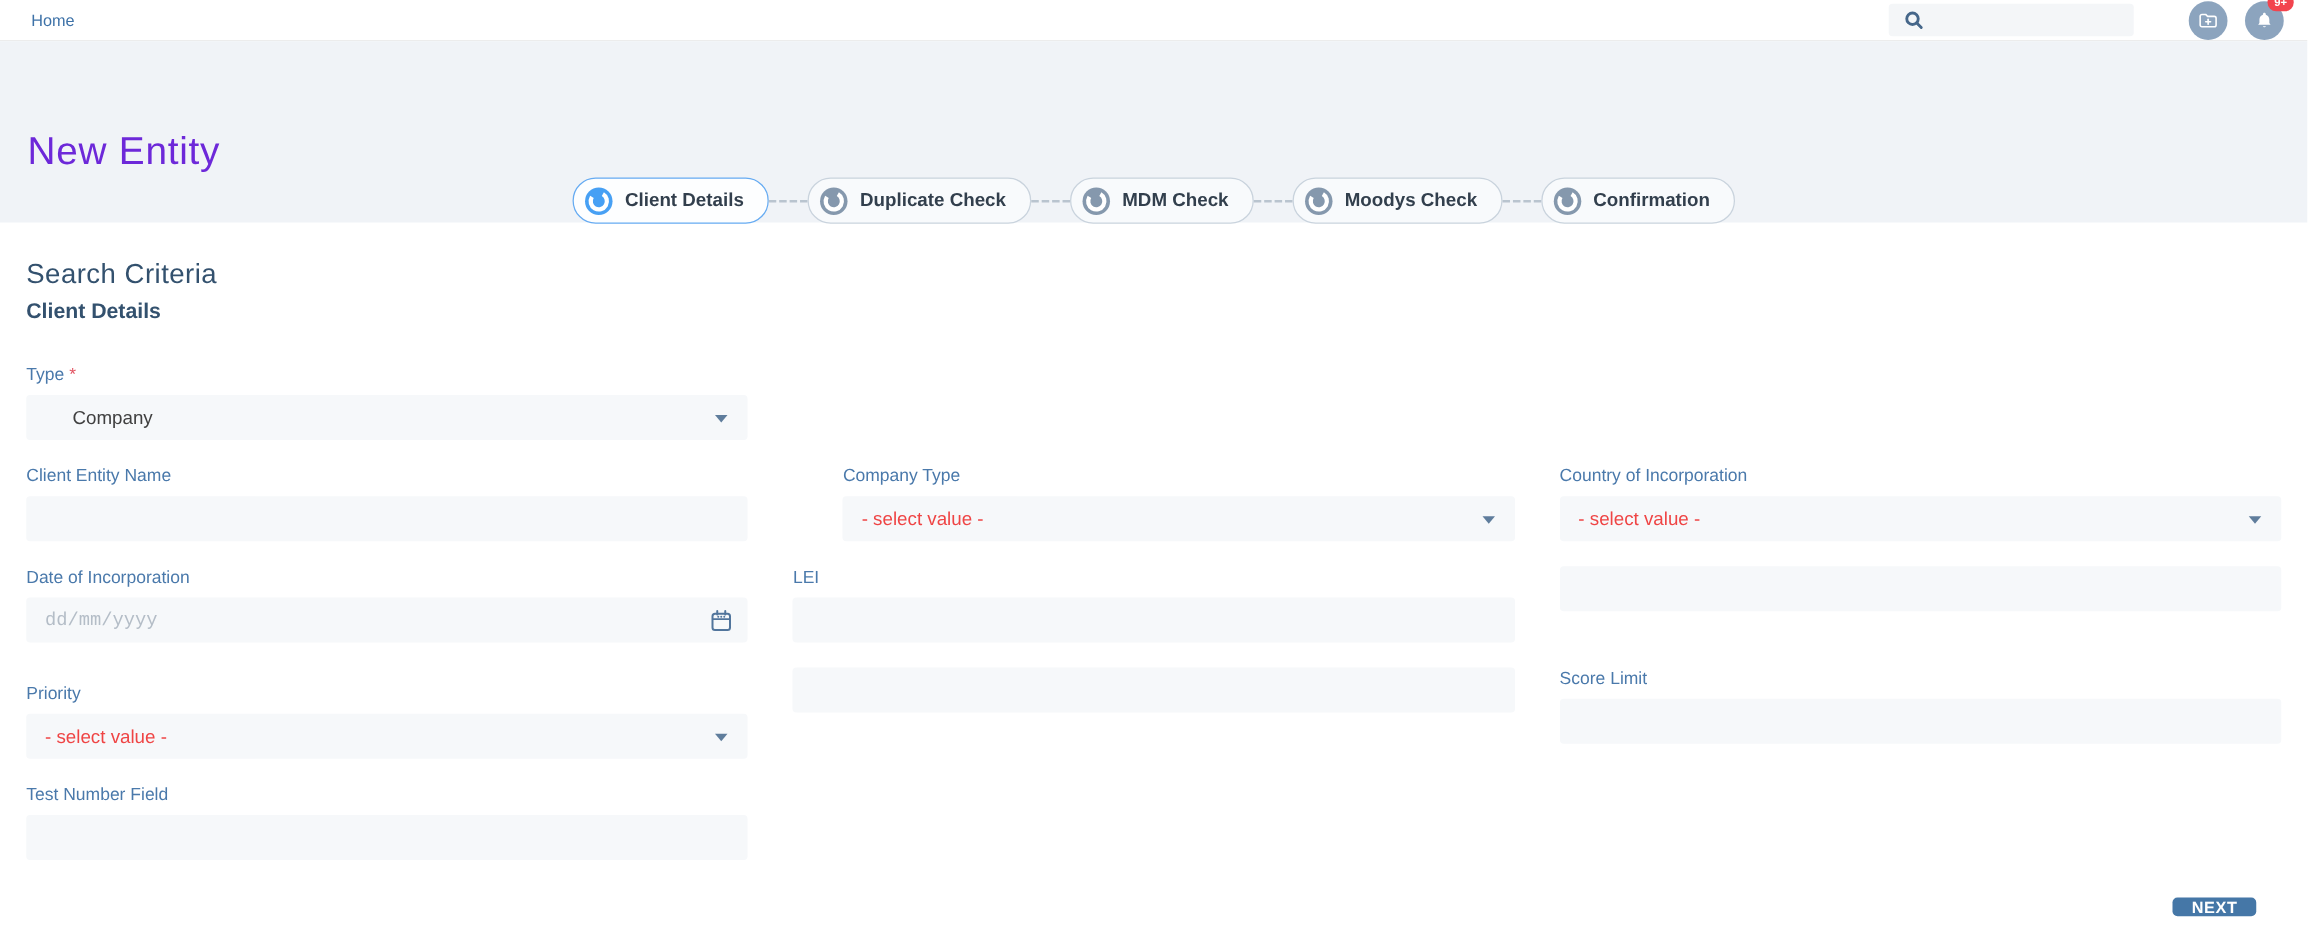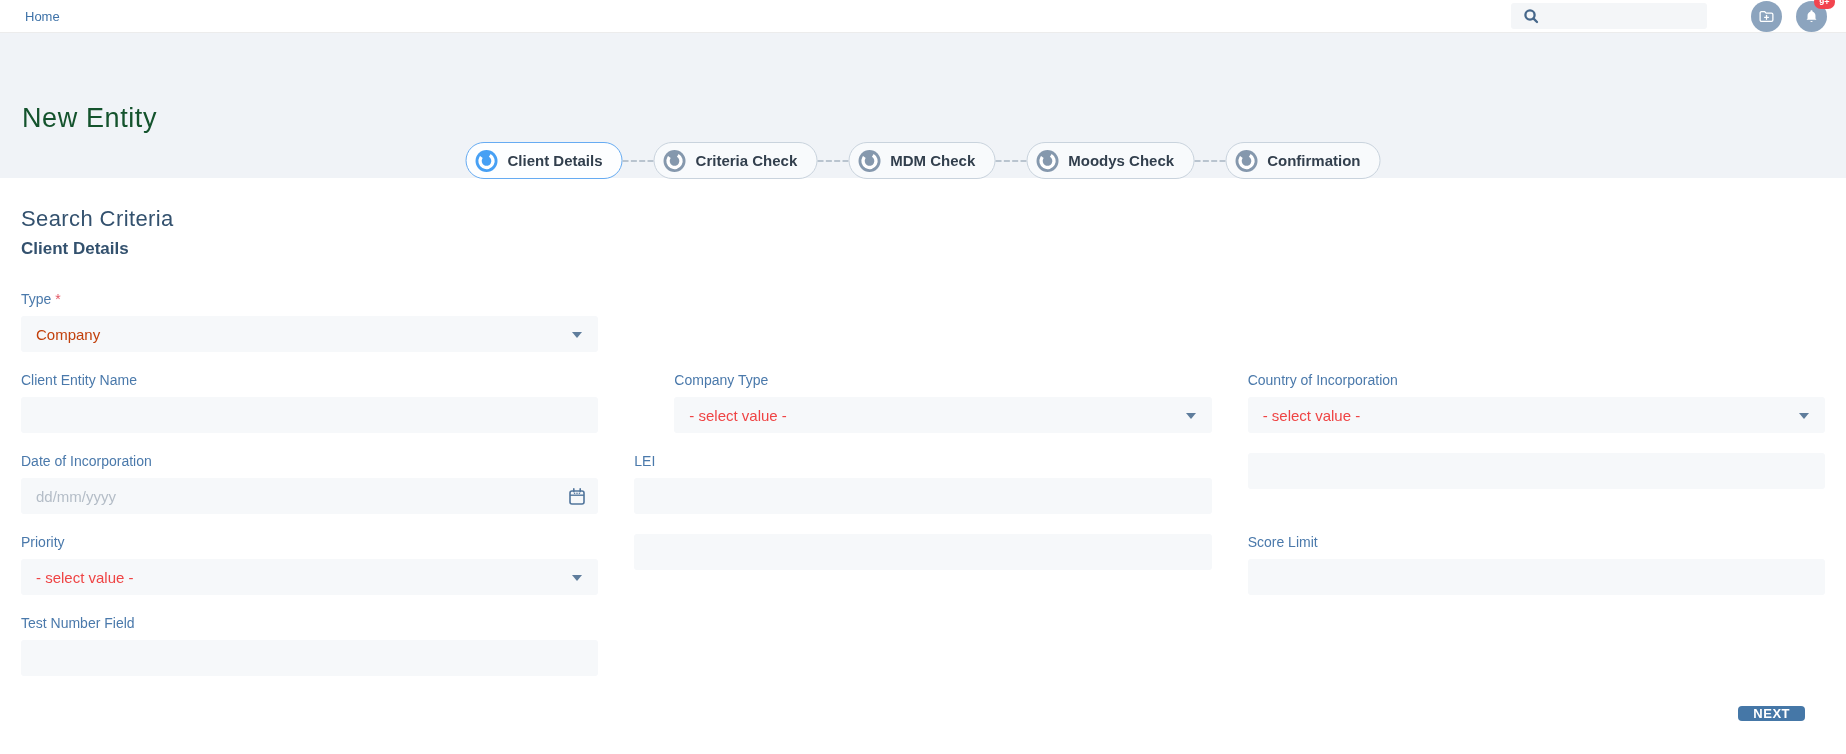--- a/index.html
+++ b/index.html
@@ -42,21 +42,21 @@
     position: absolute; top: -6px; right: -8px;
     min-width: 21px; height: 14px; padding: 0 4px;
     background: #f2444e; color: #fff; border-radius: 8px;
     font-size: 9px; font-weight: bold; line-height: 14px; text-align: center;
   }
 
   
   .band { position: relative; height: 145px; background: #f0f3f7; }
   .page-title {
     position: absolute; left: 22px; top: 70px;
-    font-size: 27px; font-weight: 500; color: #14532d; letter-spacing: 0.6px;
+    font-size: 31px; font-weight: 500; color: #6d28d9; letter-spacing: 0.6px;
   }
   .stepper {
     position: absolute; top: 109px; left: 50%; transform: translateX(-50%);
     display: flex; align-items: center; white-space: nowrap;
   }
   .step {
     display: flex; align-items: center; gap: 9px;
     height: 37px; padding: 0 19px 0 8px; border-radius: 19px;
     border: 1px solid #c9d3dd; background: #f8fafc;
     font-size: 15px; font-weight: 700; color: #323f4d; cursor: pointer;
@@ -77,24 +77,24 @@
     column-gap: 36px; row-gap: 20px;
   }
   .fg label { display: block; font-size: 14px; color: #4a79ab; margin-bottom: 9px; }
   .req { color: #e25563; margin-left: 4px; }
   .control {
     position: relative; height: 36px; background: #f6f8fa; border-radius: 3px;
     display: flex; align-items: center; padding: 0 15px;
   }
   .control input {
     border: 0; background: transparent; width: 100%; outline: none;
-    font-size: 15px; color: #ef4444; font-family: Liberation Sans, sans-serif;
+    font-size: 15px; color: #ef4444; font-family: Liberation Mono, monospace;
   }
   .control input::placeholder { color: #b4bdc7; opacity: 1; }
-  .value-text { font-size: 15px; color: #c2410c; }
+  .value-text { font-size: 15px; color: #404040; margin-left: 22px; }
   .placeholder-text { font-size: 15px; color: #ef4444; }
   .caret {
     position: absolute; right: 16px; top: 16px;
     width: 0; height: 0;
     border-left: 5px solid transparent; border-right: 5px solid transparent;
     border-top: 6px solid #5f7d9c;
   }
   .cal-icon { position: absolute; right: 12px; top: 9px; display: flex; }
 
   .actions { display: flex; justify-content: flex-end; padding: 30px 20px 0; }
@@ -160,21 +160,21 @@
 
     <span class="connector"></span>
 
     <div class="step">
       <span class="step-icon">
         <svg width="24" height="24" viewBox="0 0 24 24">
           <circle cx="12" cy="12" r="11" fill="currentColor"></circle>
           <circle cx="12" cy="12" r="6.5" fill="none" stroke="#ffffff" stroke-width="3.4" stroke-dasharray="30.8 10" transform="rotate(-60 12 12)"></circle>
         </svg>
       </span>
-      <span>Criteria Check</span>
+      <span>Duplicate Check</span>
     </div>
 
     <span class="connector"></span>
 
     <div class="step">
       <span class="step-icon">
         <svg width="24" height="24" viewBox="0 0 24 24">
           <circle cx="12" cy="12" r="11" fill="currentColor"></circle>
           <circle cx="12" cy="12" r="6.5" fill="none" stroke="#ffffff" stroke-width="3.4" stroke-dasharray="30.8 10" transform="rotate(-60 12 12)"></circle>
         </svg>
@@ -272,21 +272,21 @@
         <input style="">
       </div>
     </div>
 
     <div class="fg" style="grid-area:3/3;">
       <div class="control">
         <input style="">
       </div>
     </div>
 
-    <div class="fg" style="grid-area:4/1;">
+    <div class="fg" style="grid-area:4/1;margin-top:12px;">
       <label>Priority</label>
       <div class="control">
         <span class="placeholder-text">- select value -</span>
         <span class="caret"></span>
       </div>
     </div>
 
     <div class="fg" style="grid-area:4/2;">
       <div class="control">
         <input style="">

